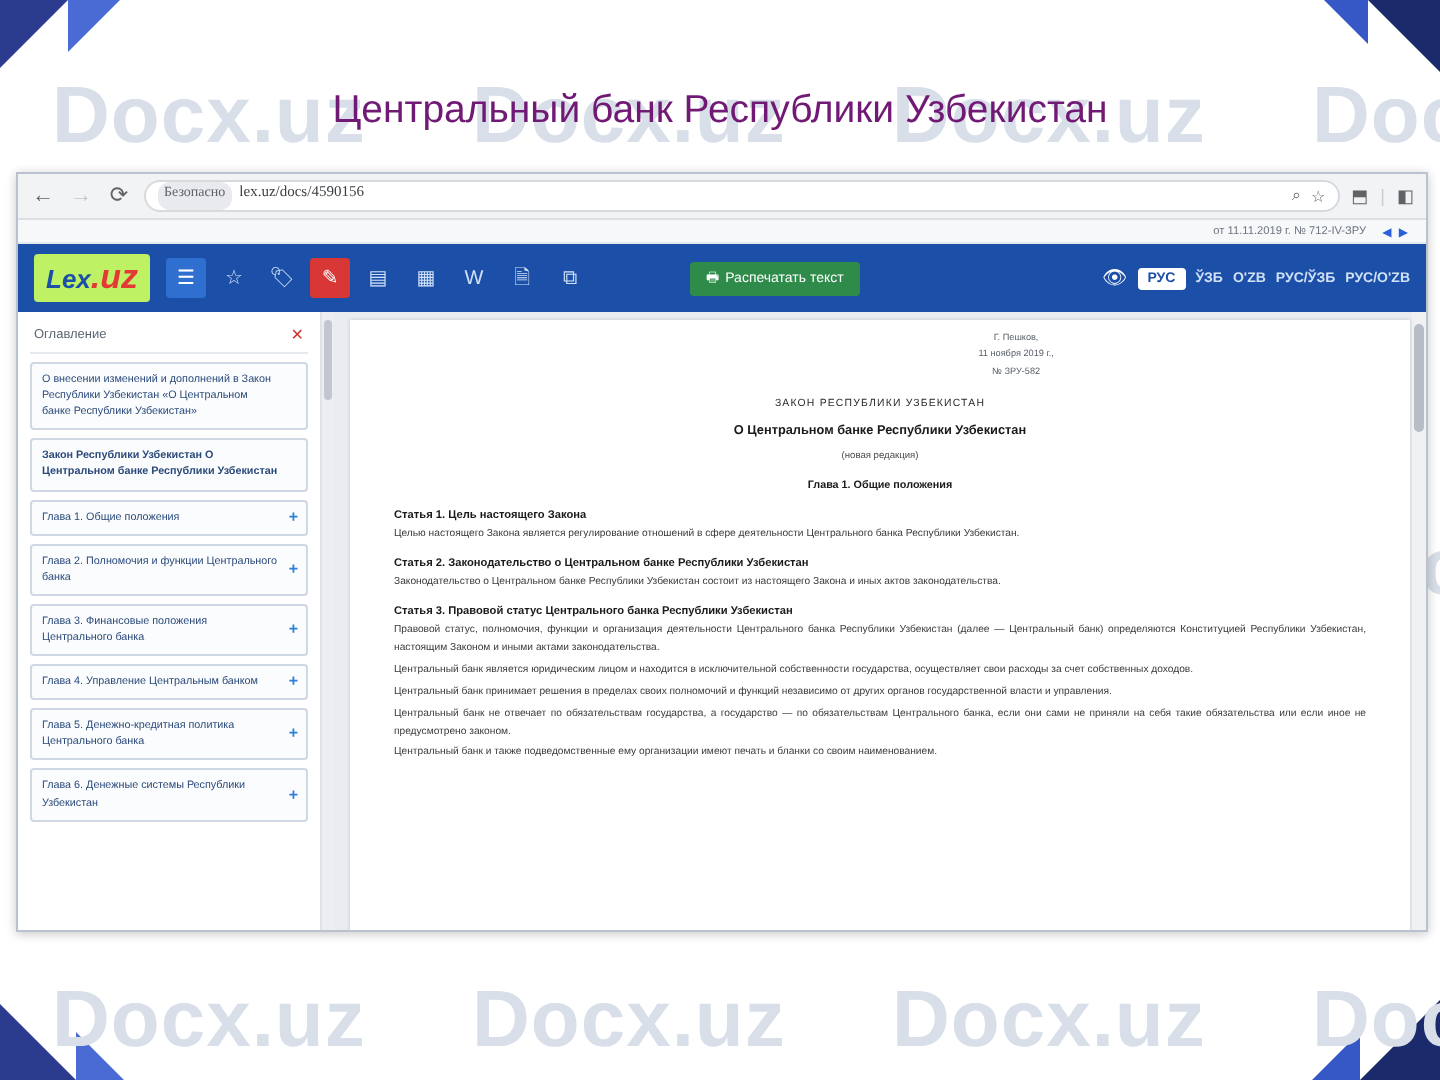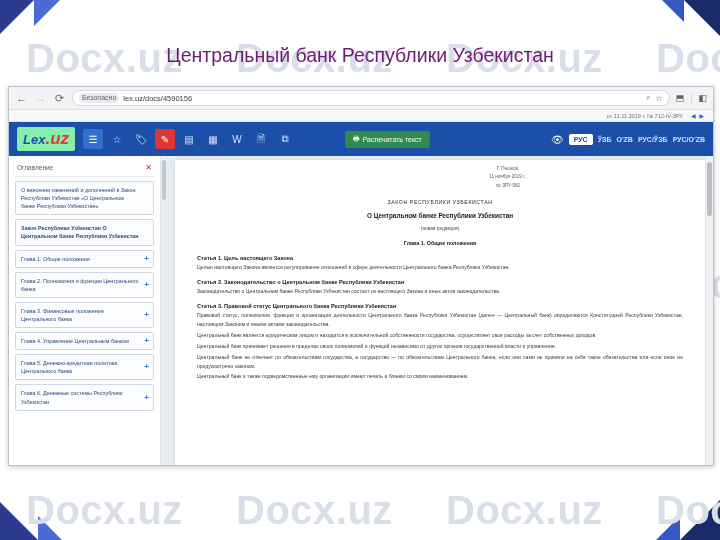--- a/index.html
+++ b/index.html
@@ -141,24 +141,24 @@
     line-height: 1;
   }
   .nav-btn.disabled { color: #bfc4c9; }
   .omnibox {
     flex: 1;
     height: 14px;
     background: #ffffff;
     border: 1px solid #d7dade;
     border-radius: 8px;
     display: flex;
-    align-items: center;
     padding: 0 6px;
     gap: 4px;
     min-width: 0;
+    font-family: Liberation Serif, serif;
   }
   .lock-icon {
     font-size: 7px;
     color: #5f6368;
     background: #e8eaed;
     border-radius: 6px;
     padding: 0 3px;
     line-height: 10px;
   }
   .url-text {
@@ -209,21 +209,21 @@
   
   .site-header {
     height: 34px;
     background: #1b4fa8;
     display: flex;
     align-items: center;
     padding: 0 8px;
     gap: 0;
   }
   .logo {
-    background: #86efac;
+    background: #bef264;
     border-radius: 2px;
     padding: 2px 6px;
     display: flex;
     align-items: baseline;
     gap: 0;
     margin-right: 8px;
   }
   .logo .lex { font-size: 13px; font-weight: 700; color: #1b4fa8; font-style: italic; }
   .logo .uz  { font-size: 17px; font-weight: 700; color: #e53935; font-style: italic; }
 

